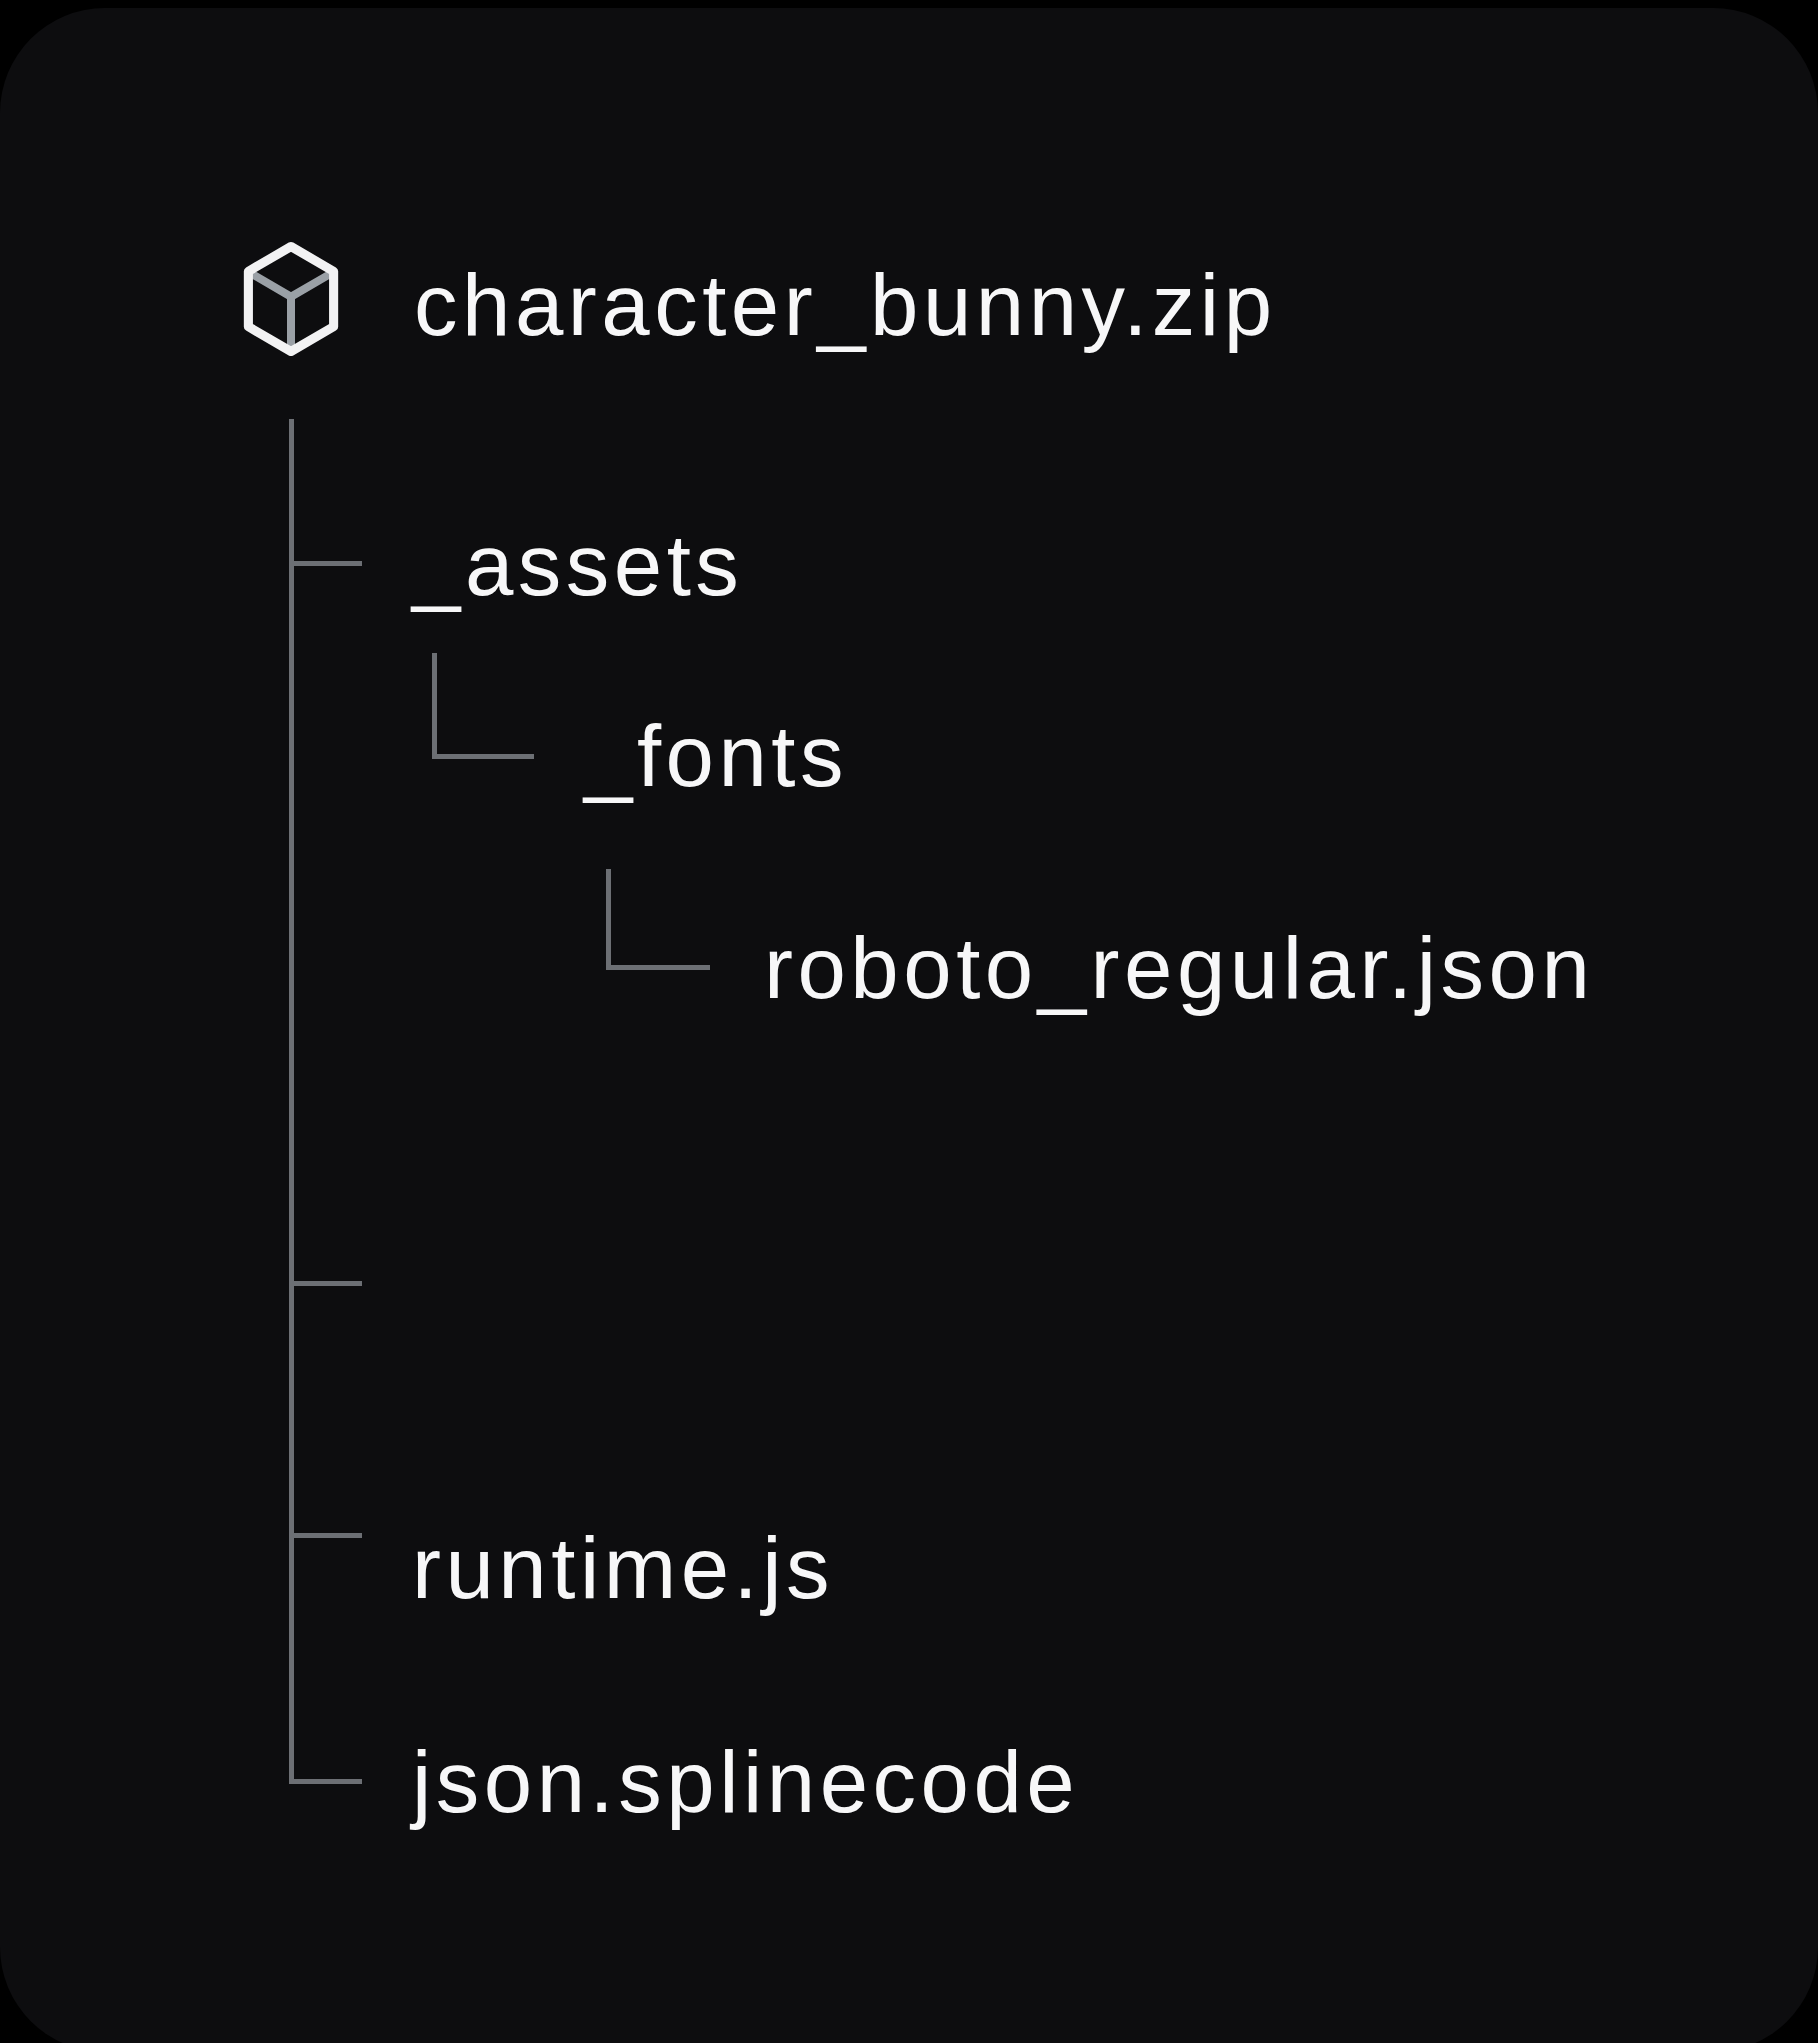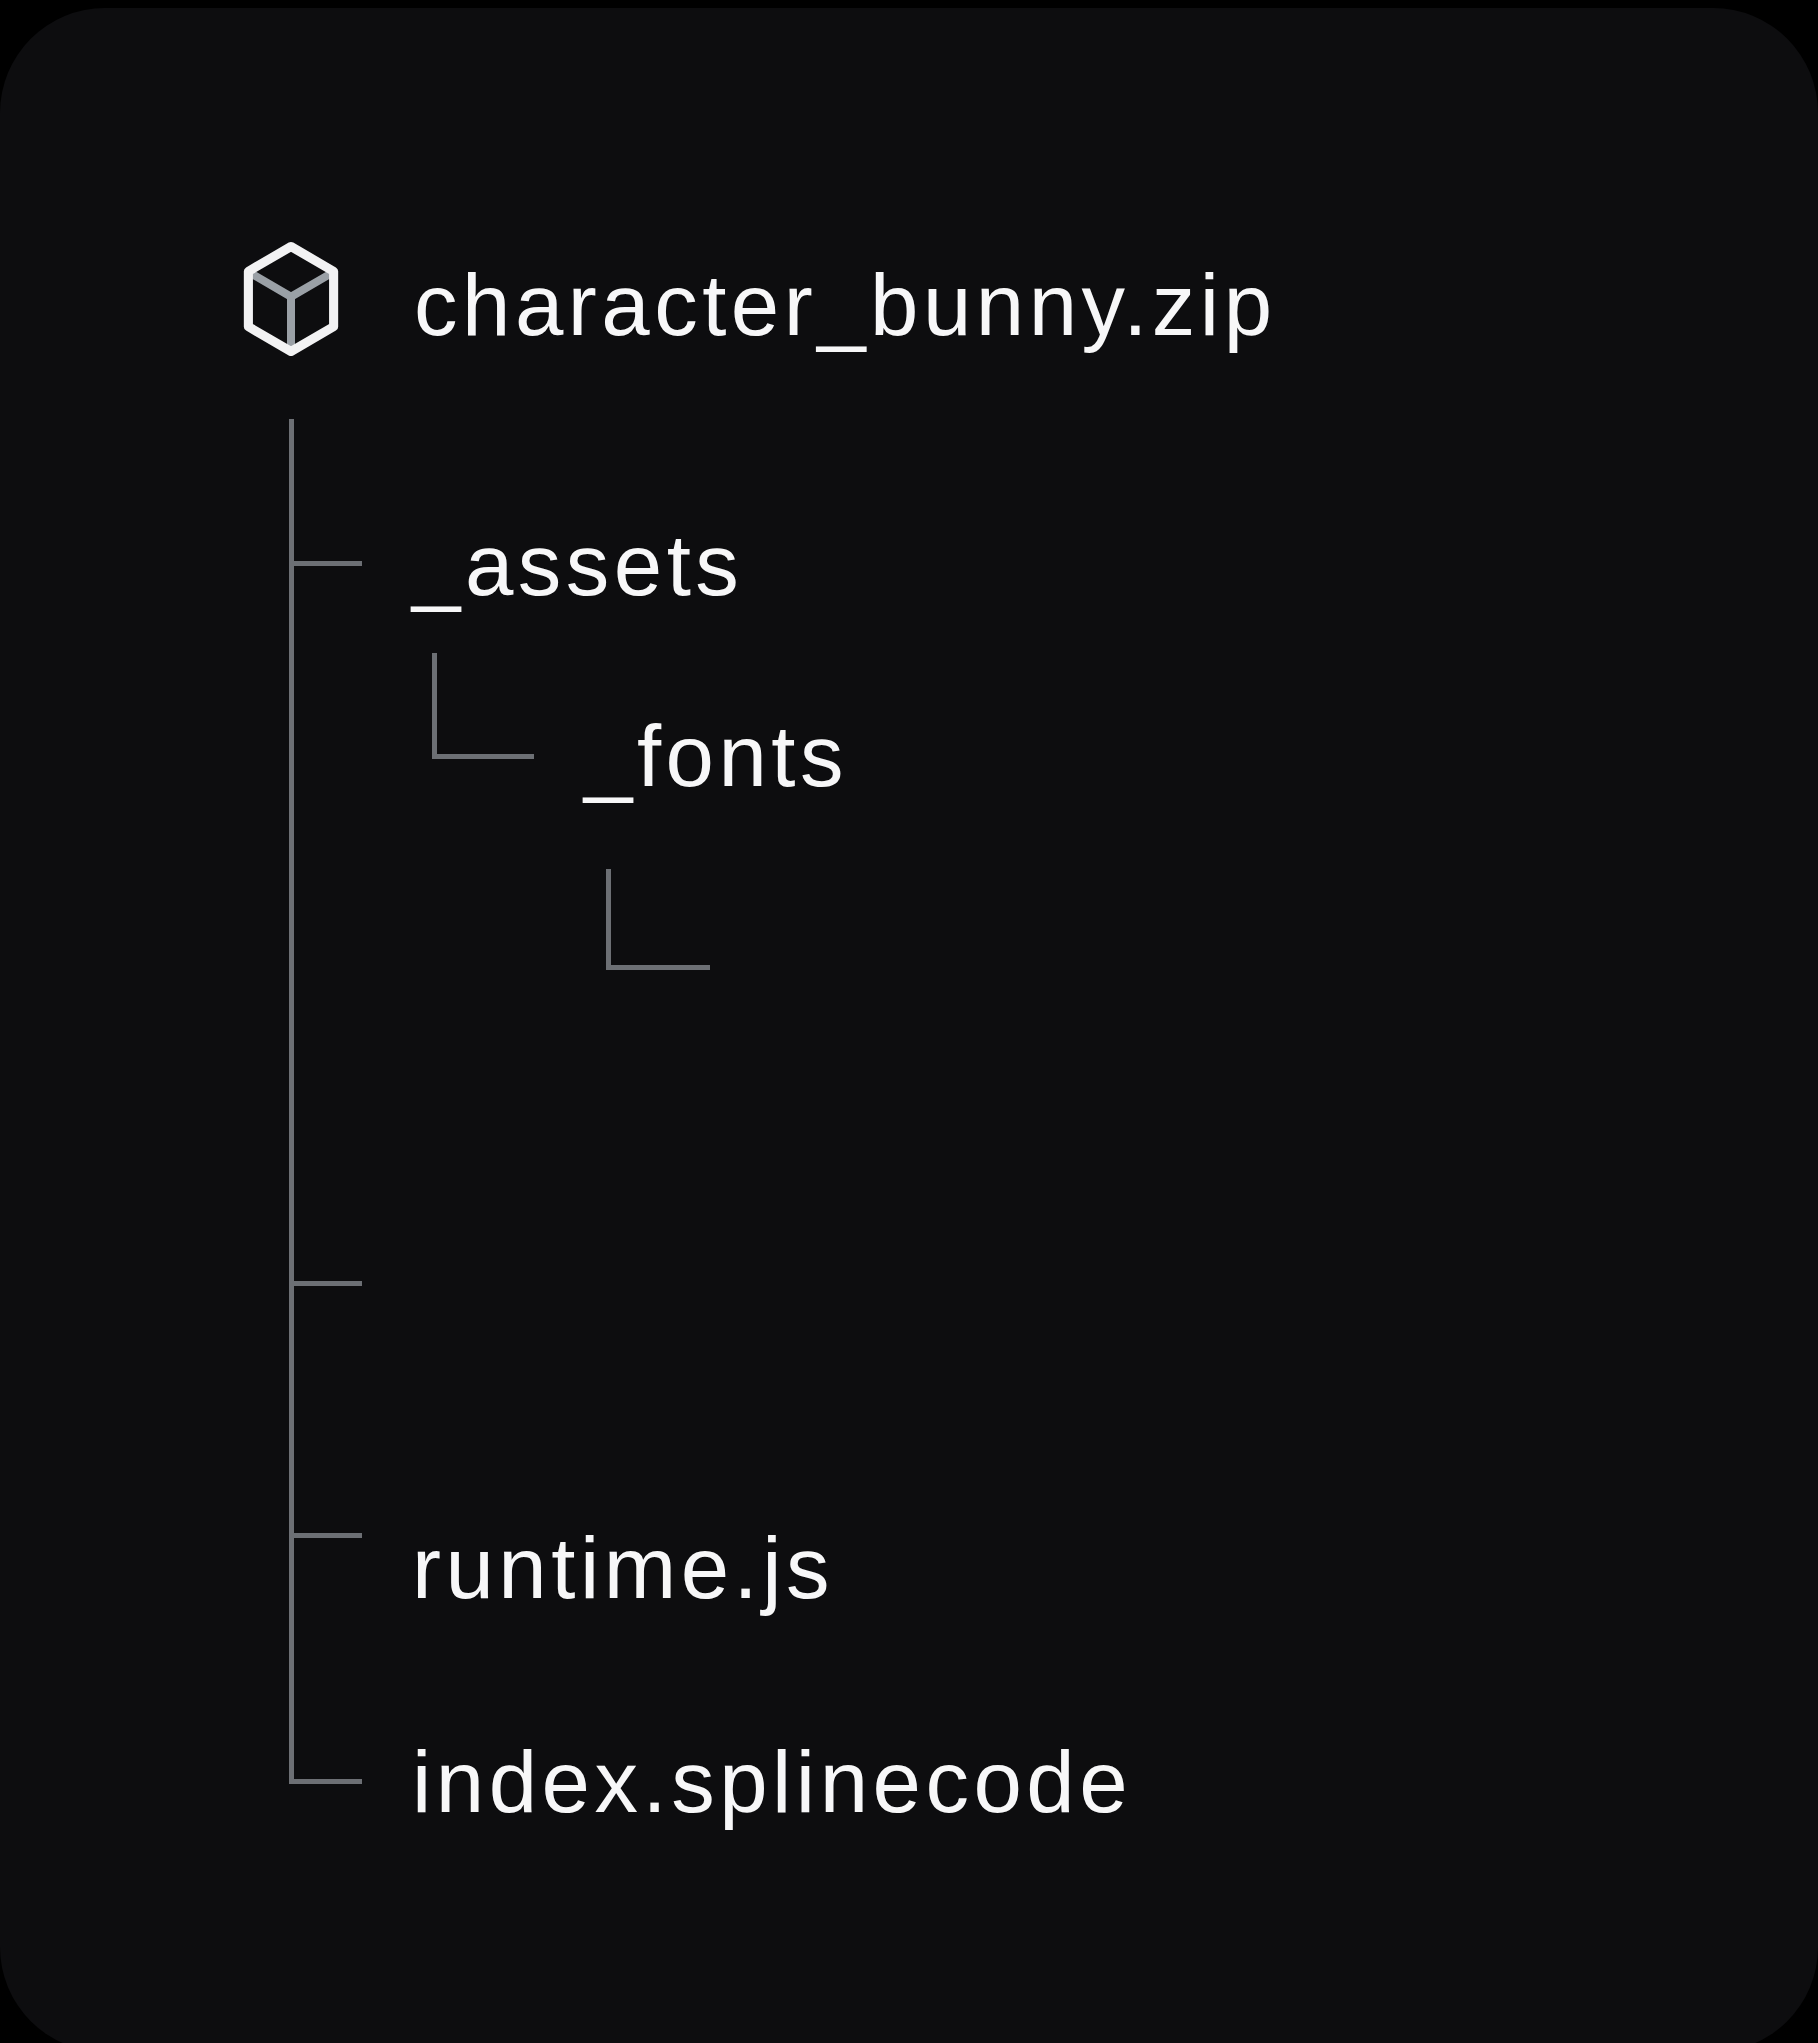--- a/index.html
+++ b/index.html
@@ -95,24 +95,27 @@
   <div class="line t-scene"></div>
 
   <div class="row r-fonts">
     <span>_fonts</span>
   </div>
 
   <div class="row r-assets">
     <span>_assets</span>
   </div>
 
+  <div class="row r-roboto">
+    <span>roboto_regular.json</span>
+  </div>
 
 
   <div class="row r-runtime">
     <span>runtime.js</span>
   </div>
 
   <div class="row r-scene">
-    <span>index.splinecode</span>
+    <span>json.splinecode</span>
   </div>
 
 </div>
 
 
 </body></html>

